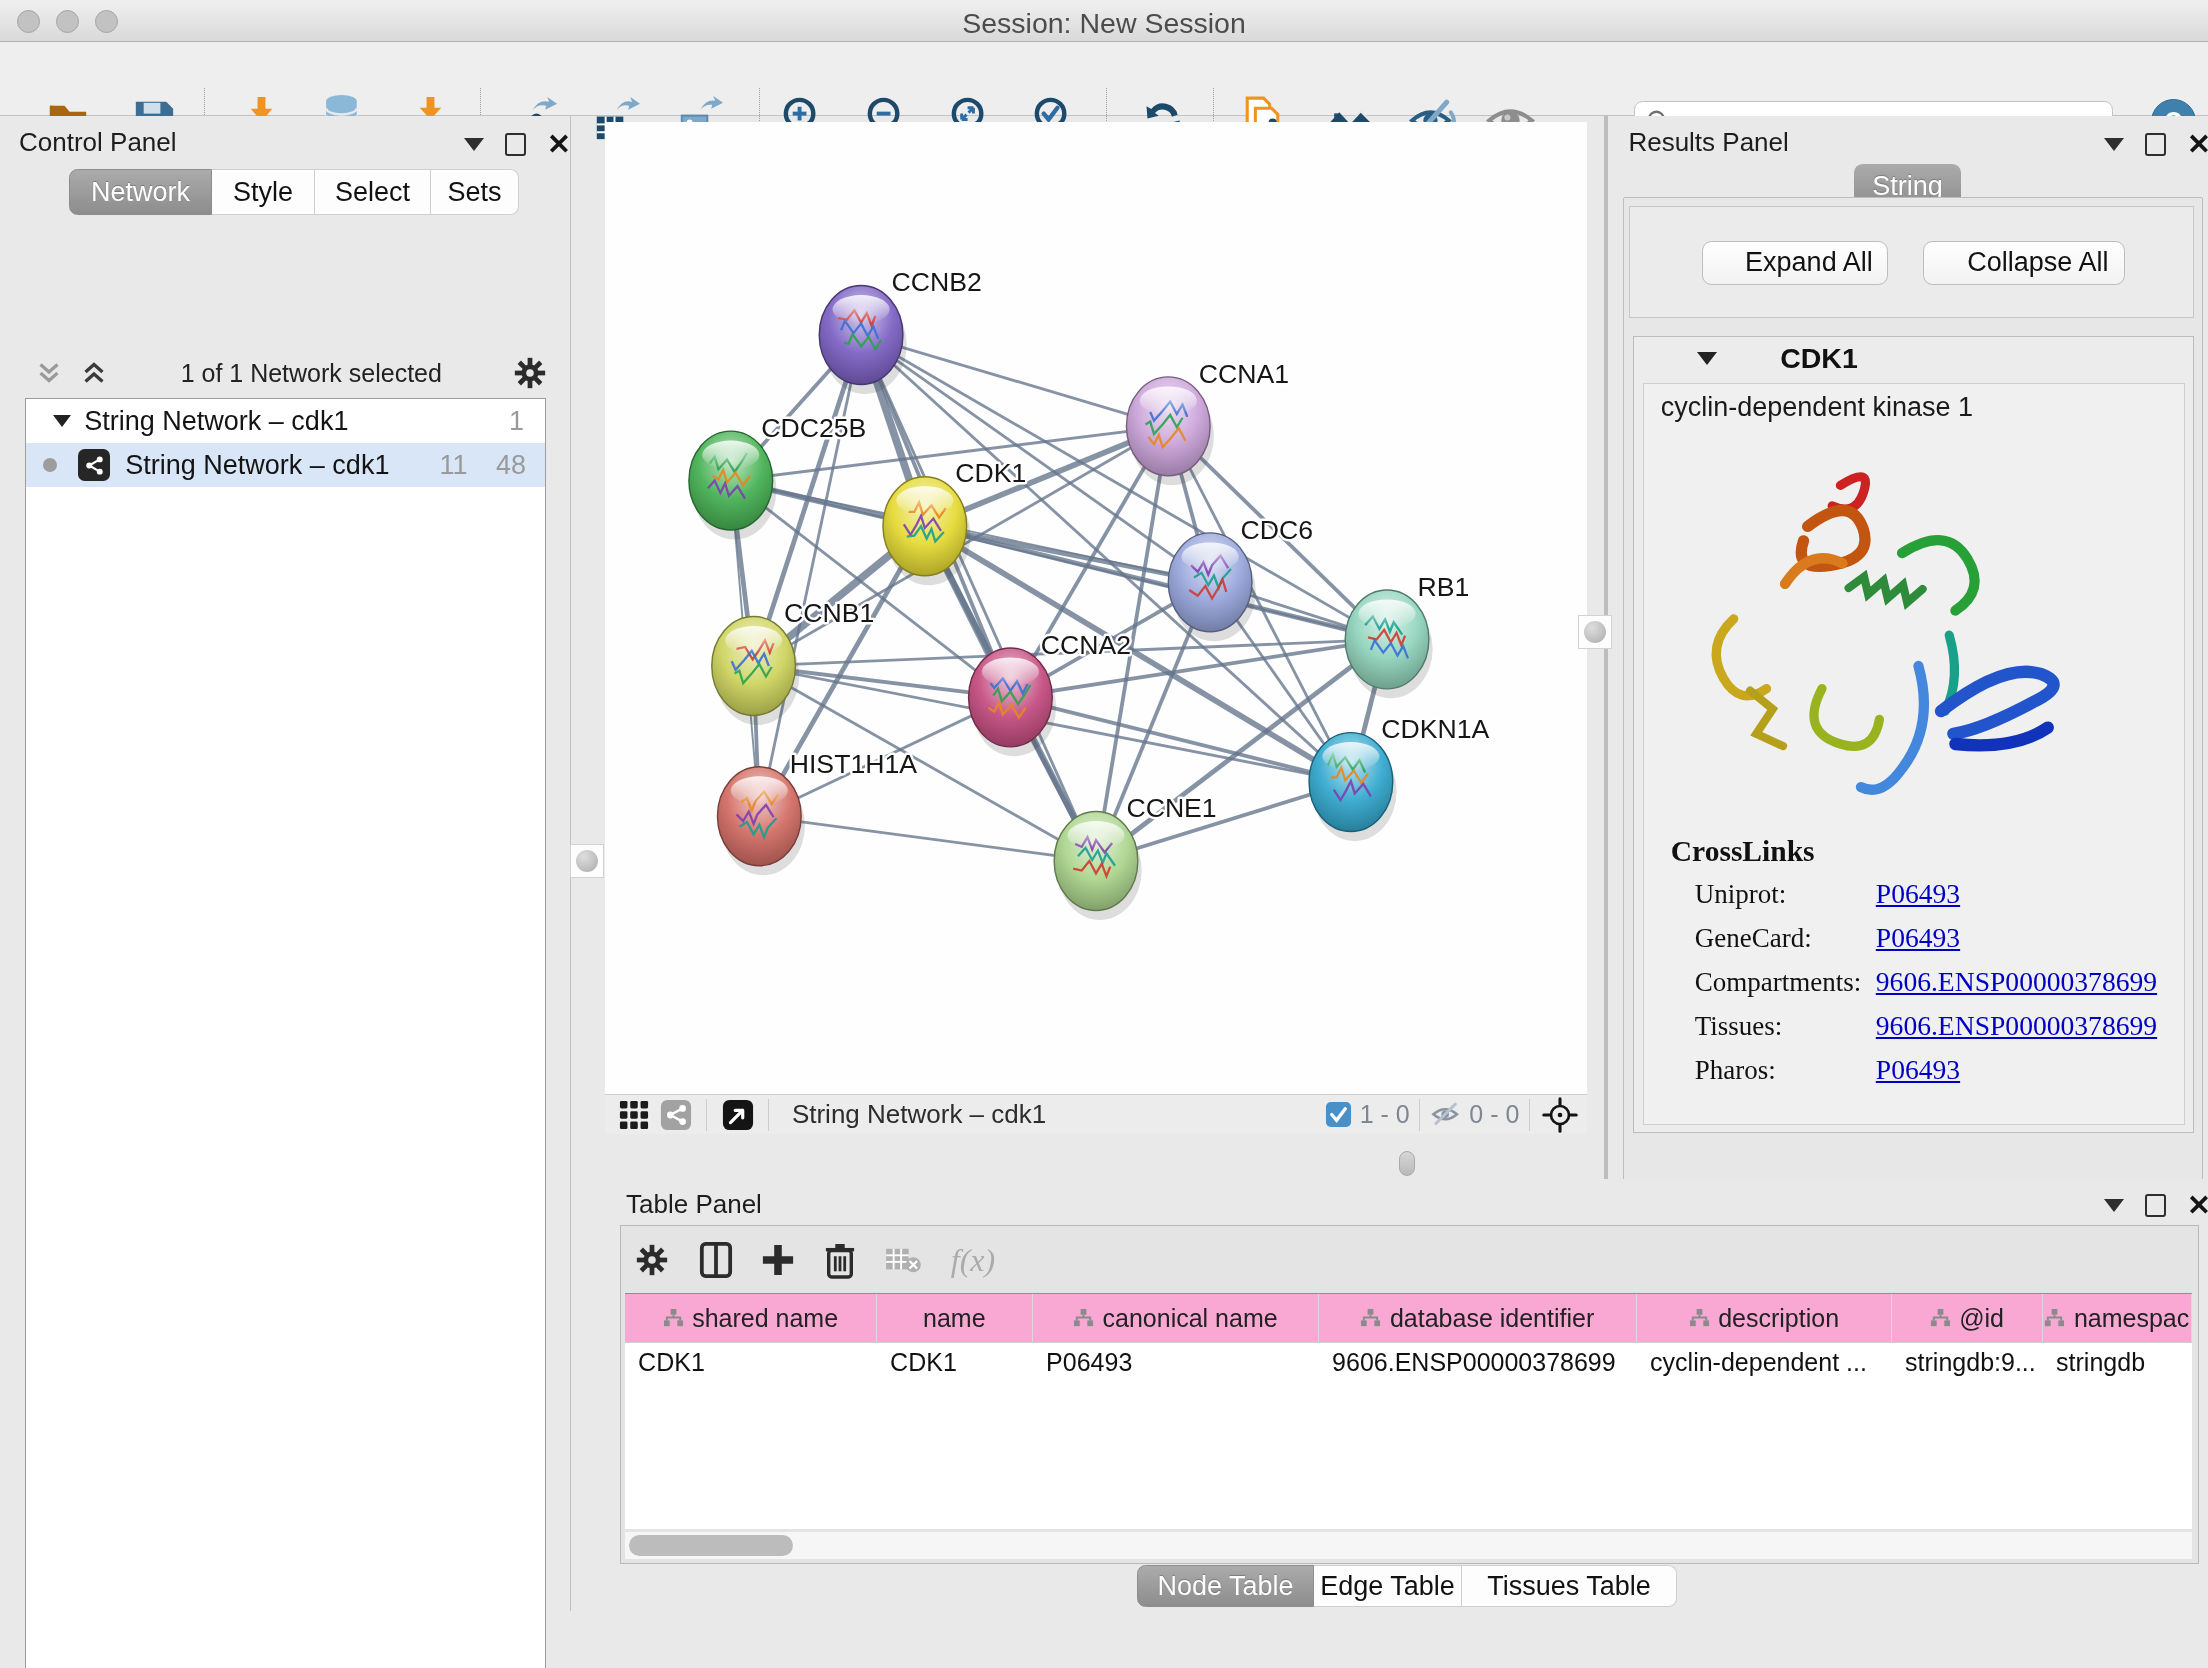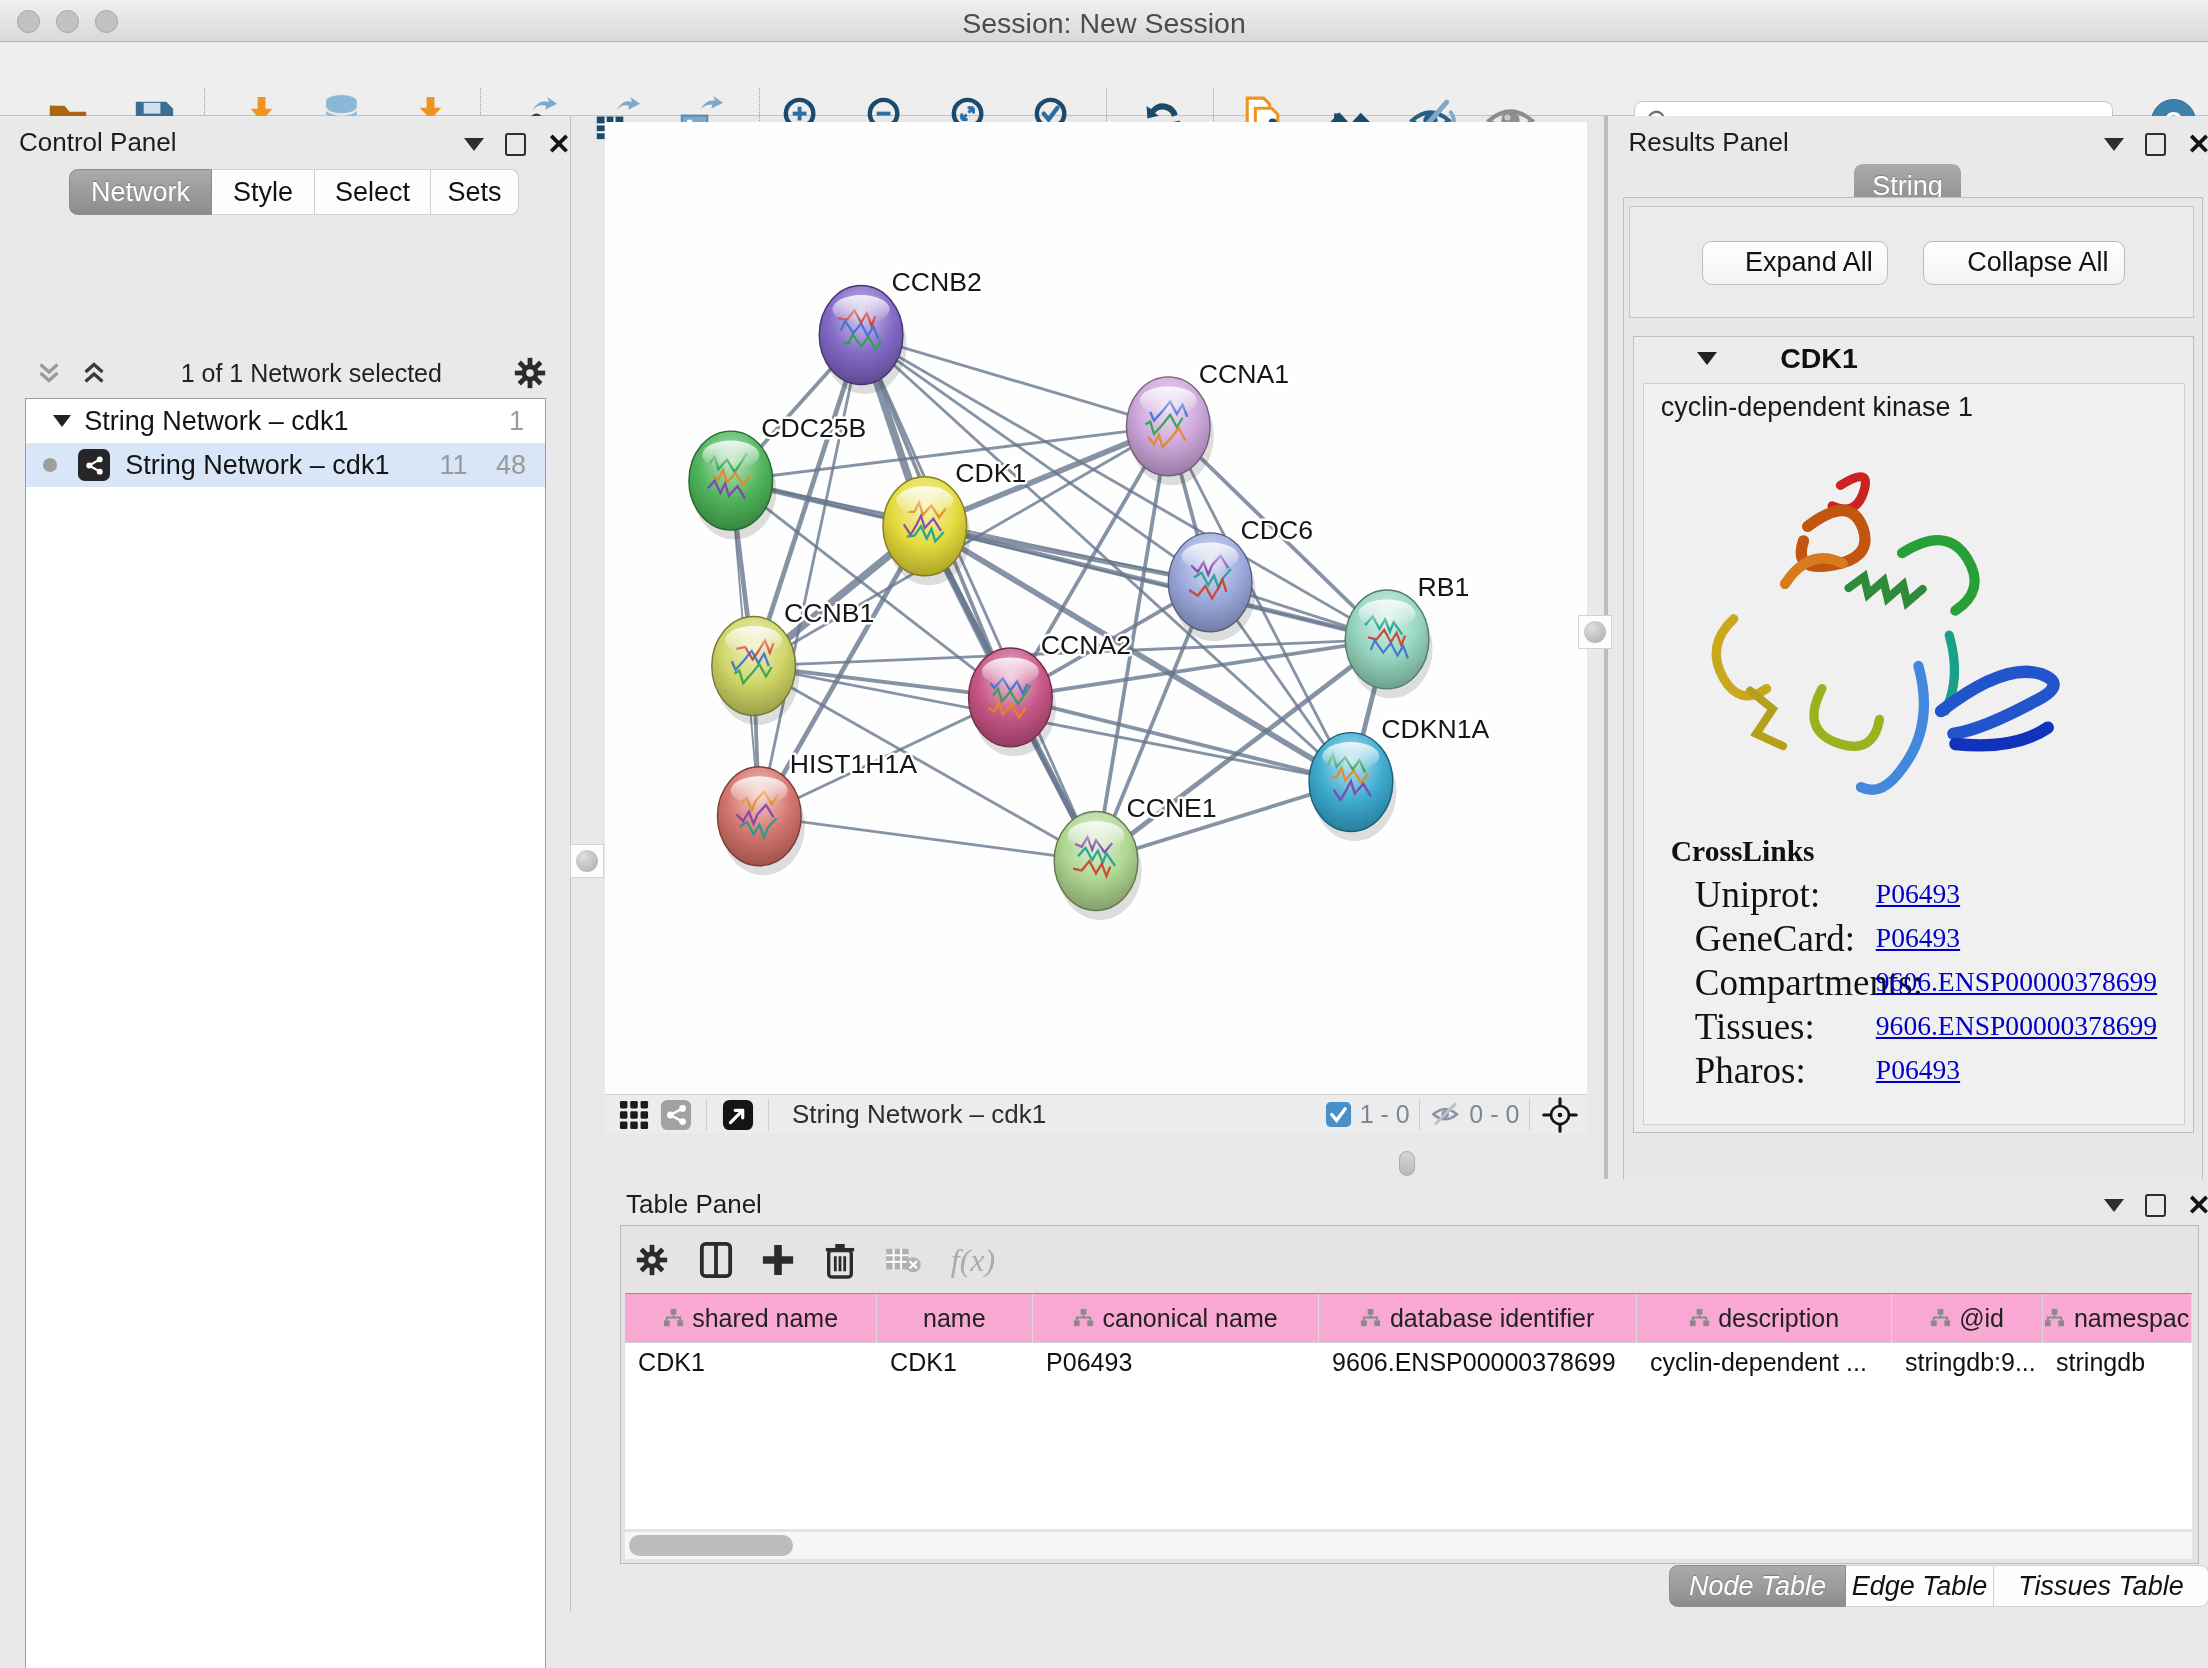--- a/index.html
+++ b/index.html
@@ -60,35 +60,35 @@
   .rbox{position:absolute;left:5.7px;top:81px;width:580px;height:1021px;background:#e7e7e7;border:1.9px solid #bdbdbd;border-radius:1.9px;}
   .btn{background:linear-gradient(#ffffff,#f2f2f2);border:1.9px solid #bdbdbd;border-radius:9.5px;font-size:27px;color:#111;display:flex;align-items:center;justify-content:center;padding-left:27px;}
   .stringtab{position:absolute;left:237px;top:48px;width:107px;height:44px;border-radius:8.6px;background:linear-gradient(#ababab,#8d8d8d);color:#fff;font-size:27px;display:flex;align-items:center;justify-content:center;text-shadow:0 -1px 1px rgba(0,0,0,.25);}
   .sectionbox{position:absolute;left:9.5px;top:138px;width:561px;height:797px;background:#ececec;border:1px solid #bdbdbd;}
   .sechead{height:42px;display:flex;align-items:center;}
   .seccontent{position:absolute;left:8.6px;top:46px;width:542px;height:742px;background:#f0f0f0;border:1px solid #cfcfcf;}
   .desc{font-size:27px;color:#1a1a1a;padding:7.6px 0 0 17px;}
   .serif{font-family:"Liberation Serif",serif;}
   .cl-title{font-size:29.5px;font-weight:bold;color:#111;margin:13.3px 0 3.8px 27px;}
   .cl-row{display:flex;height:44px;align-items:center;}
-  .cl-label{width:181px;margin-left:51px;font-size:37px;color:#111;}
+  .cl-label{width:181px;margin-left:51px;font-size:27px;color:#111;}
   .cl-link{font-size:27.6px;color:#0000c4;text-decoration:underline;}
 
   
   .tpanel{position:absolute;left:605px;top:1179px;width:1604px;height:432px;background:#e9e9e9;}
   .tinner{position:absolute;left:15px;top:46px;width:1579px;height:339px;background:#e4e4e4;border:1.9px solid #b9b9b9;}
   .ttool{position:absolute;left:13.3px;top:7.6px;height:53px;display:flex;align-items:center;gap:28.5px;}
   .tbl{position:absolute;left:3.8px;top:67px;width:1567px;height:236px;background:#fff;border-top:1.9px solid #8f8f8f;}
   .thead{display:flex;height:49px;background:#f9a8d4;border-bottom:1.9px solid #d0d0d0;}
   .th{display:flex;align-items:center;justify-content:center;gap:8.6px;font-size:25px;color:#222;border-right:1px solid #dadada;overflow:hidden;white-space:nowrap;}
   .tr{display:flex;height:38px;}
   .td{font-size:25px;color:#111;padding-left:13.3px;display:flex;align-items:center;overflow:hidden;white-space:nowrap;}
   .hscroll{position:absolute;left:3.8px;top:306px;width:1567px;height:27px;background:#f6f6f6;}
   .hthumb{position:absolute;left:3.8px;top:2.9px;width:164px;height:21px;border-radius:10.5px;background:#bcbcbc;}
-  .bottomtabs{position:absolute;left:0;top:386px;width:1604px;height:44px;display:flex;justify-content:flex-end;font-style:italic;}
+  .bottomtabs{position:absolute;left:0;top:386px;width:1604px;height:44px;display:flex;justify-content:center;}
 
   
   .statusbar{position:absolute;left:0;top:1611px;width:2208px;height:57px;background:#e9e9e9;border-top:1px solid #c6c6c6;}
   .sbtn{position:absolute;top:3.8px;width:54px;height:40px;background:#fafafa;border:1.9px solid #9e9e9e;display:flex;align-items:center;justify-content:center;}
   .membtn{position:absolute;left:2048px;top:1px;width:145px;height:46px;background:#fafafa;border:1.9px solid #9e9e9e;display:flex;align-items:center;justify-content:center;gap:11.4px;font-size:27px;color:#111;}
   .greendot{width:23px;height:23px;border-radius:50%;background:#1e9e3e;}
 
   svg text{font-family:"Liberation Sans",sans-serif;}
 </style>
 </head>

